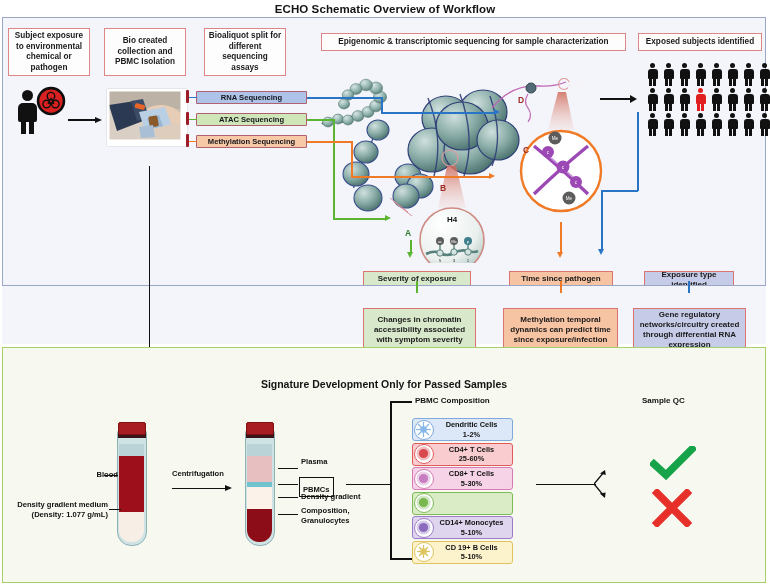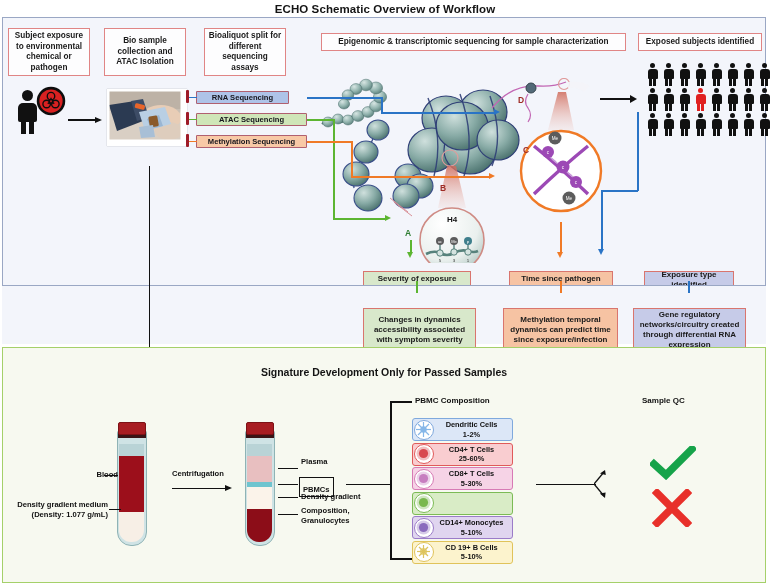--- a/index.html
+++ b/index.html
@@ -65,21 +65,21 @@
   .ltr{font-size:8.5px;font-weight:bold;font-style:normal;}
 </style>
 </head>
 <body>
 
 <div class="abs" id="page-title">ECHO Schematic Overview of Workflow</div>
 
 <div class="abs" id="panel-top"></div>
 
 <div class="abs hdr-box" style="left:8px;top:28px;width:82px;height:48px;">Subject exposure to environmental chemical or pathogen</div>
-<div class="abs hdr-box" style="left:104px;top:28px;width:82px;height:48px;">Bio sample collection and ATAC Isolation</div>
+<div class="abs hdr-box" style="left:104px;top:28px;width:82px;height:48px;">Bio created collection and PBMC Isolation</div>
 <div class="abs hdr-box" style="left:204px;top:28px;width:82px;height:48px;">Bioaliquot split for different sequencing assays</div>
 <div class="abs hdr-box" style="left:321px;top:33px;width:305px;height:18px;">Epigenomic &amp; transcriptomic sequencing for sample characterization</div>
 <div class="abs hdr-box" style="left:638px;top:33px;width:124px;height:18px;">Exposed subjects identified</div>
 
 <div class="abs" style="left:16px;top:90px;width:22px;height:44px;color:#111;">
   <span class="abs" style="left:6px;top:0;width:11px;height:11px;border-radius:50%;background:#111;display:block;"></span>
   <span class="abs" style="left:2px;top:13px;width:19px;height:19px;border-radius:5px 5px 2px 2px;background:#111;display:block;"></span>
   <span class="abs" style="left:5px;top:30px;width:5px;height:14px;background:#111;display:block;"></span>
   <span class="abs" style="left:13px;top:30px;width:5px;height:14px;background:#111;display:block;"></span>
 </div>
@@ -113,21 +113,21 @@
     <rect x="26" y="13" width="10" height="5" rx="1.5" fill="#e8652a" transform="rotate(14 31 15)"></rect>
     <path d="M30 21 L56 16 L62 33 L36 40 Z" fill="#b9cfe4"></path>
     <path d="M38 28 L50 24 L54 35 L42 38 Z" fill="#9ab6d3"></path>
     <rect x="40" y="25" width="9" height="11" rx="1.5" fill="#8a5a2b" transform="rotate(-10 44 30)"></rect>
     <path d="M30 36 L44 34 L46 46 L32 47 Z" fill="#a8bfd6"></path>
     <rect x="0" y="0" width="72" height="49" fill="none" stroke="#ffffff" stroke-width="1"></rect>
   </svg>
 </div>
 
 <div class="abs" style="left:186px;top:90px;width:3px;height:13px;background:#9e1b28;border-radius:1px;"></div>
-<div class="abs" style="left:196px;top:91px;width:93px;height:13px;background:#aec3e8;">
+<div class="abs" style="left:196px;top:91px;width:111px;height:13px;background:#aec3e8;">
     <div class="seq-box" style="width:100%;height:100%;background:#aec3e8;">RNA Sequencing</div>
   </div>
 
 <div class="abs" style="left:186px;top:112px;width:3px;height:13px;background:#9e1b28;border-radius:1px;"></div>
 <div class="abs" style="left:196px;top:113px;width:111px;height:13px;background:#cfe6b8;">
     <div class="seq-box" style="width:100%;height:100%;background:#cfe6b8;">ATAC Sequencing</div>
   </div>
 
 <div class="abs" style="left:186px;top:134px;width:3px;height:13px;background:#9e1b28;border-radius:1px;"></div>
 <div class="abs" style="left:196px;top:135px;width:111px;height:13px;background:#f8c9a6;">
@@ -454,31 +454,31 @@
 <div class="abs out-box" style="left:363px;top:255px;width:108px;height:26px;background:#d8e8cb;">Severity of exposure characterized</div>
 <div class="abs out-box" style="left:509px;top:255px;width:104px;height:26px;background:#f6c3a3;">Time since pathogen characterized</div>
 <div class="abs out-box" style="left:644px;top:255px;width:90px;height:17px;background:#c6cbe8;">Exposure type identified</div>
 
 <div class="abs" id="panel-mid-band"></div>
 
 <div class="abs" style="left:416px;top:281px;width:1.6px;height:12px;background:#5cb531;"></div>
 <div class="abs" style="left:560px;top:281px;width:1.6px;height:12px;background:#f07a26;"></div>
 <div class="abs" style="left:688px;top:281px;width:1.6px;height:12px;background:#2a74c6;"></div>
 
-<div class="abs out-box" style="left:363px;top:292px;width:113px;height:44px;background:#d8e8cb;">Changes in dynamics accessibility associated with symptom severity</div>
+<div class="abs out-box" style="left:363px;top:292px;width:113px;height:44px;background:#d8e8cb;">Changes in chromatin accessibility associated with symptom severity</div>
 <div class="abs out-box" style="left:503px;top:292px;width:115px;height:44px;background:#f6c3a3;">Methylation temporal dynamics can predict time since exposure/infection</div>
 <div class="abs out-box" style="left:633px;top:292px;width:113px;height:44px;background:#c6cbe8;">Gene regulatory networks/circuitry created through differential RNA expression</div>
 
 <div class="abs" style="left:145px;top:166px;width:9px;height:224px;">
   <div class="ln" style="left:3.6px;top:0;width:1.6px;height:216px;"></div>
   <div class="ah" style="left:0.6px;top:214px;border-left:3.8px solid transparent;border-right:3.8px solid transparent;border-top:7px solid #111;"></div>
 </div>
 
 <div class="abs" id="panel-bottom"></div>
-<div class="abs" style="left:2px;top:366px;width:764px;text-align:center;font-size:10.5px;font-weight:bold;color:#141414;">Signature Development Only for Passed Samples</div>
+<div class="abs" style="left:2px;top:378px;width:764px;text-align:center;font-size:10.5px;font-weight:bold;color:#141414;">Signature Development Only for Passed Samples</div>
 
 <div class="tube" style="left:117px;top:422px;width:32px;height:130px;">
   <div class="glass"></div>
   <div class="layer" style="top:22px;height:12px;background:#b9d3d6;"></div>
   <div class="layer" style="top:34px;height:56px;background:#9c0f1b;"></div>
   <div class="layer" style="top:90px;height:30px;background:#f7efe6;border-radius:0 0 12px 12px;"></div>
   <div class="capdark"></div>
   <div class="cap"></div>
 </div>
 

